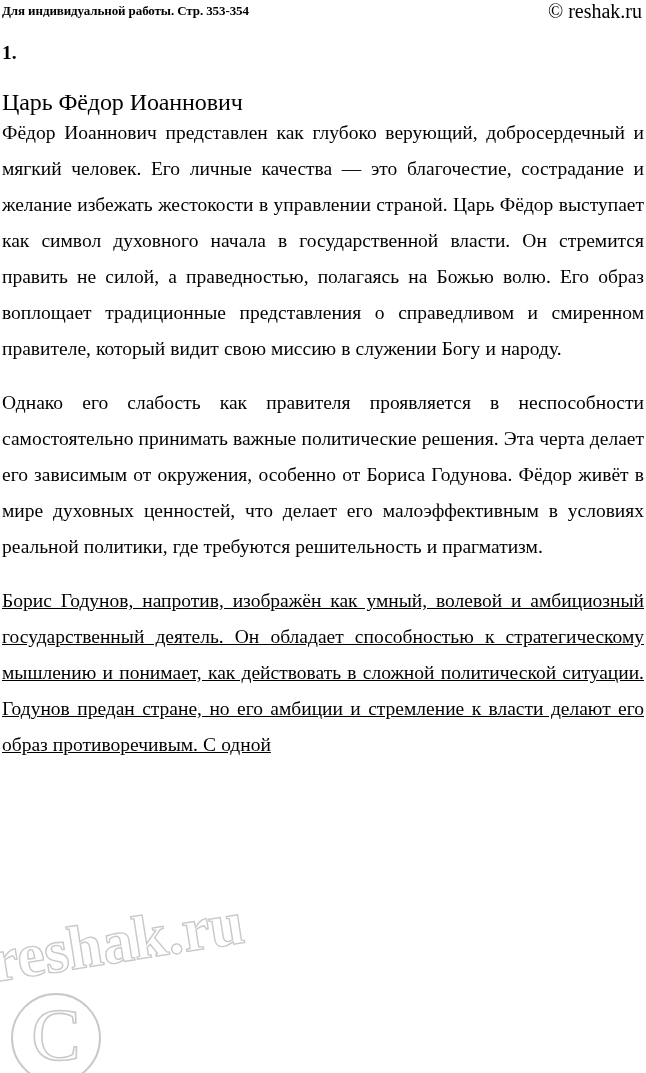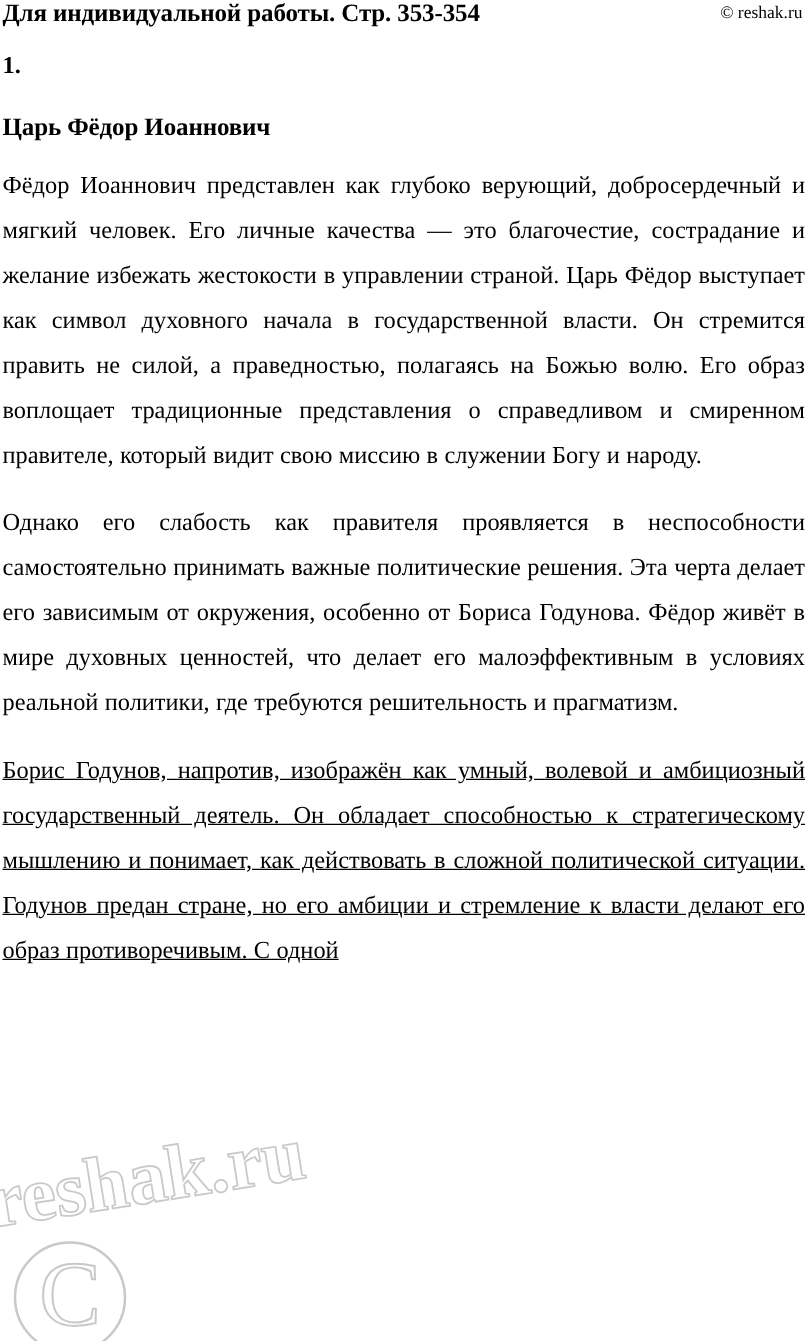--- a/index.html
+++ b/index.html
@@ -43,28 +43,28 @@
   .header-row {
     position: relative;
     display: flex;
     align-items: flex-start;
     justify-content: space-between;
     height: 24px;
     z-index: 2;
   }
   .doc-title {
     font-weight: bold;
-    font-size: 20px;
+    font-size: 13px;
     line-height: 22px;
     letter-spacing: -0.1px;
     white-space: nowrap;
   }
   .site-copyright {
     font-weight: normal;
-    font-size: 14px;
+    font-size: 20px;
     line-height: 22px;
     white-space: nowrap;
     padding-right: 2px;
   }
 
   
   .task-number {
     font-weight: bold;
     font-size: 19.5px;
     line-height: 24px;
@@ -82,30 +82,30 @@
     margin: 0;
     padding: 0;
     position: relative;
     z-index: 2;
     word-spacing: 0.2px;
   }
   p.para.first { margin-top: 18px; }
   p.para + p.para { margin-top: 18px; }
 
   h2.subhead {
-    font-weight: bold;
-    font-size: 20px;
+    font-weight: normal;
+    font-size: 24px;
     line-height: 26px;
     margin: 24px 0 0 0;
     padding: 0;
     position: relative;
     z-index: 2;
     letter-spacing: -0.1px;
   }
-  h2.subhead + p.para { margin-top: 16px; }
+  h2.subhead + p.para { }
 
   
   p.para.clipped { margin-top: 18px; text-decoration: underline; }
 </style>
 </head>
 <body>
 
 <div class="page">
 
   <div class="watermark">

